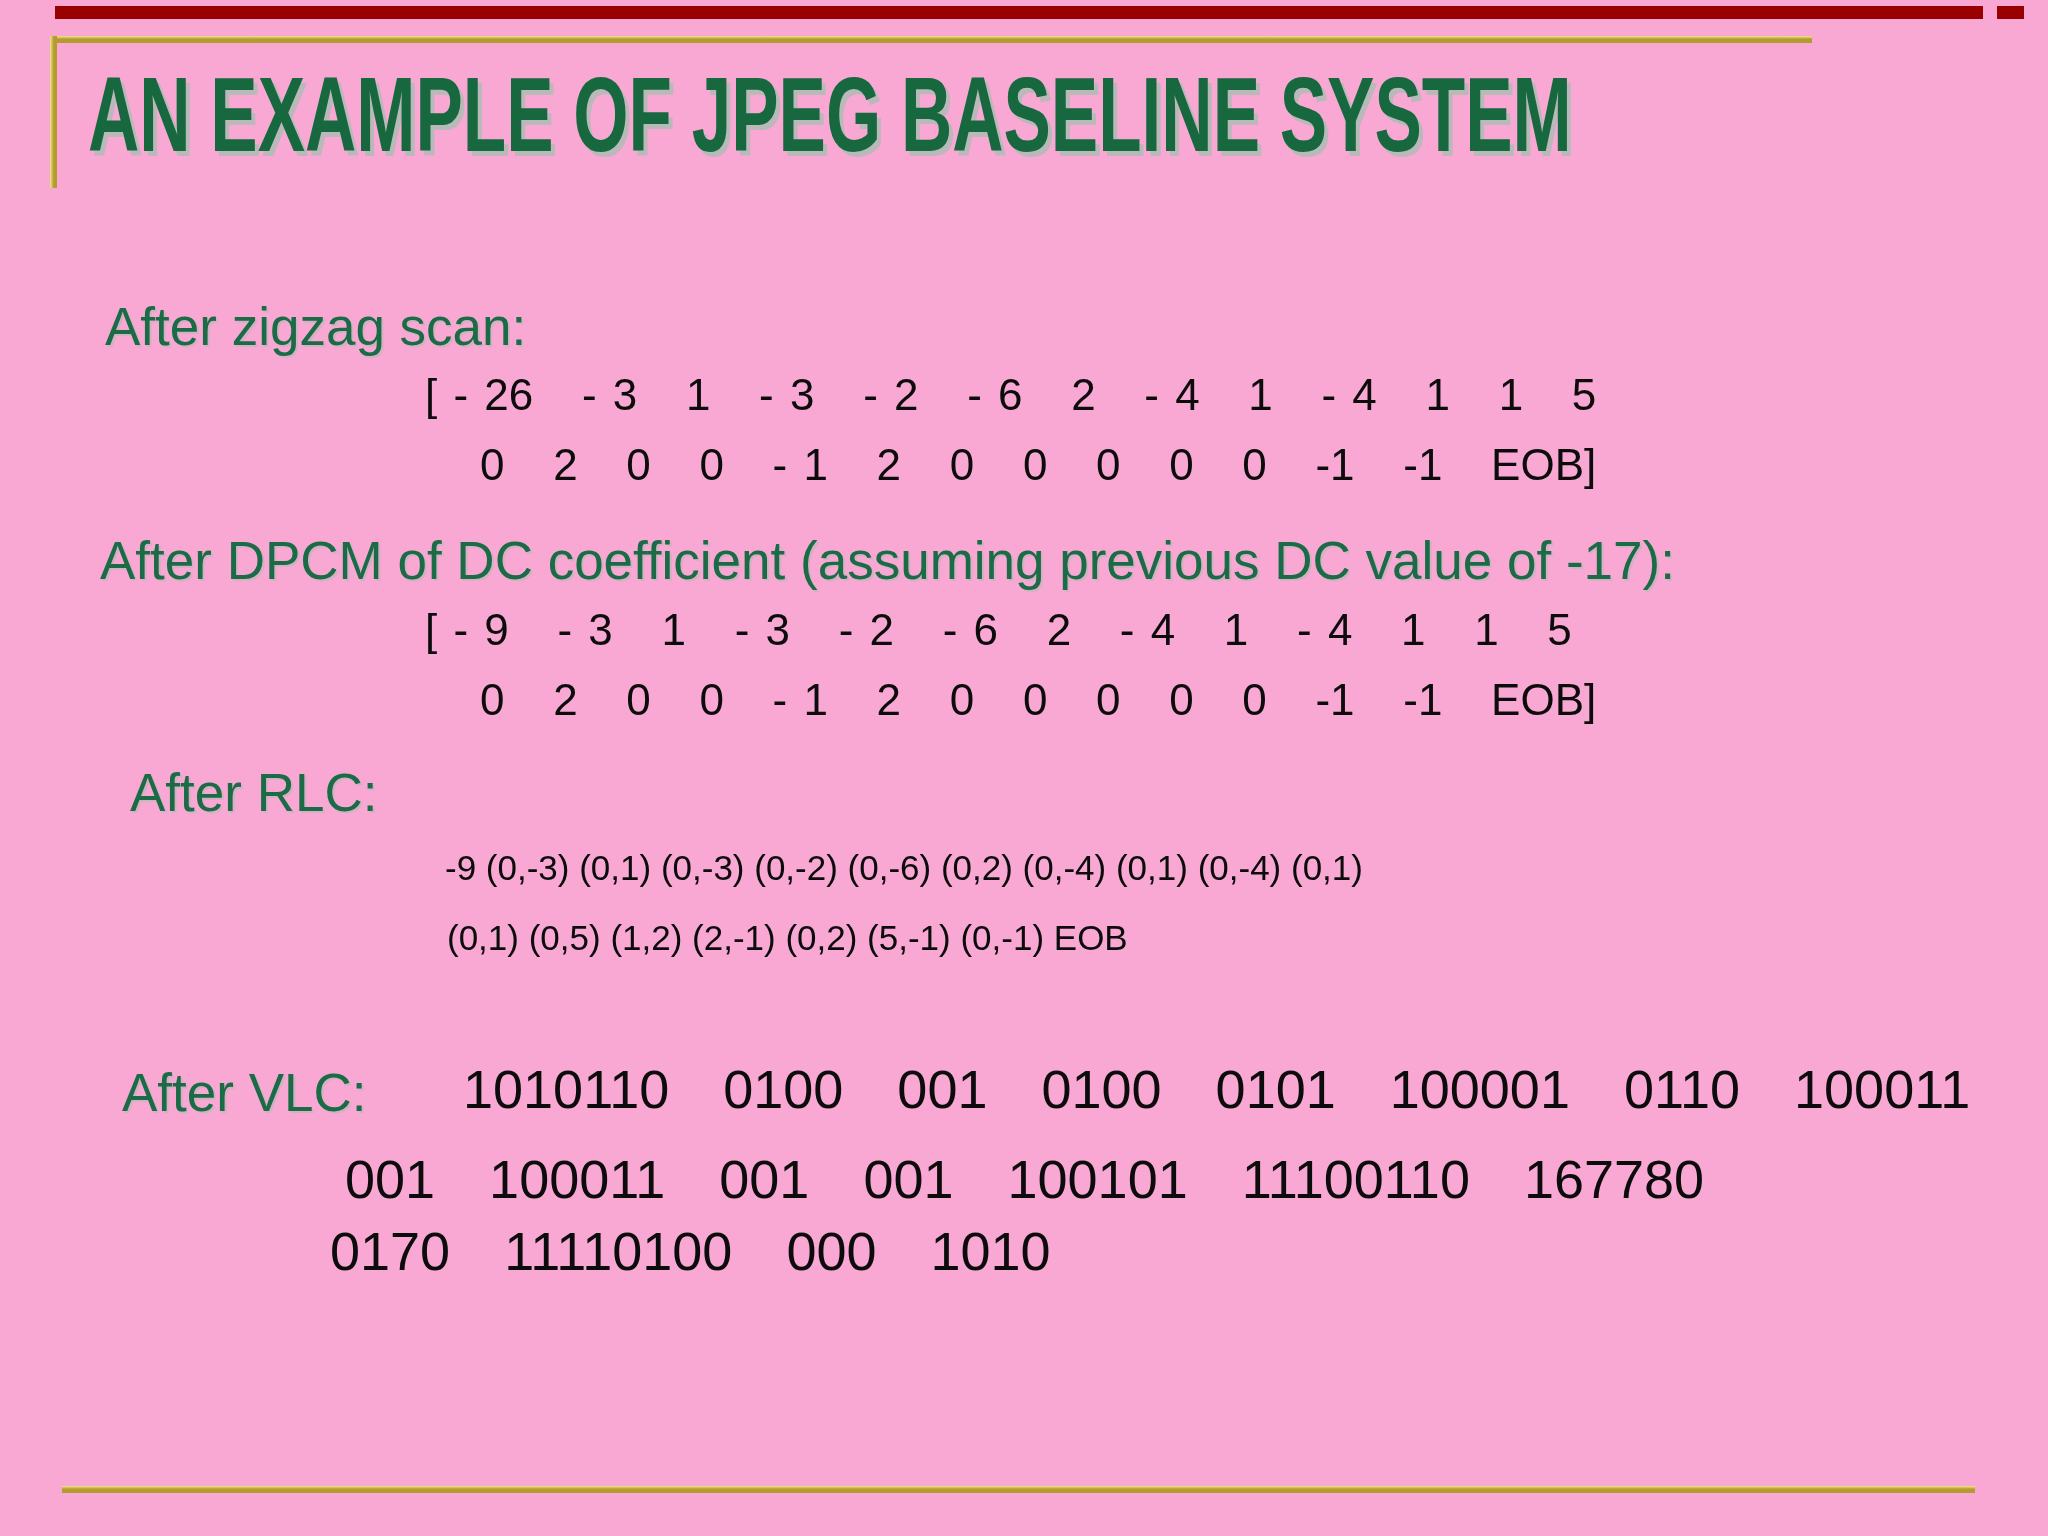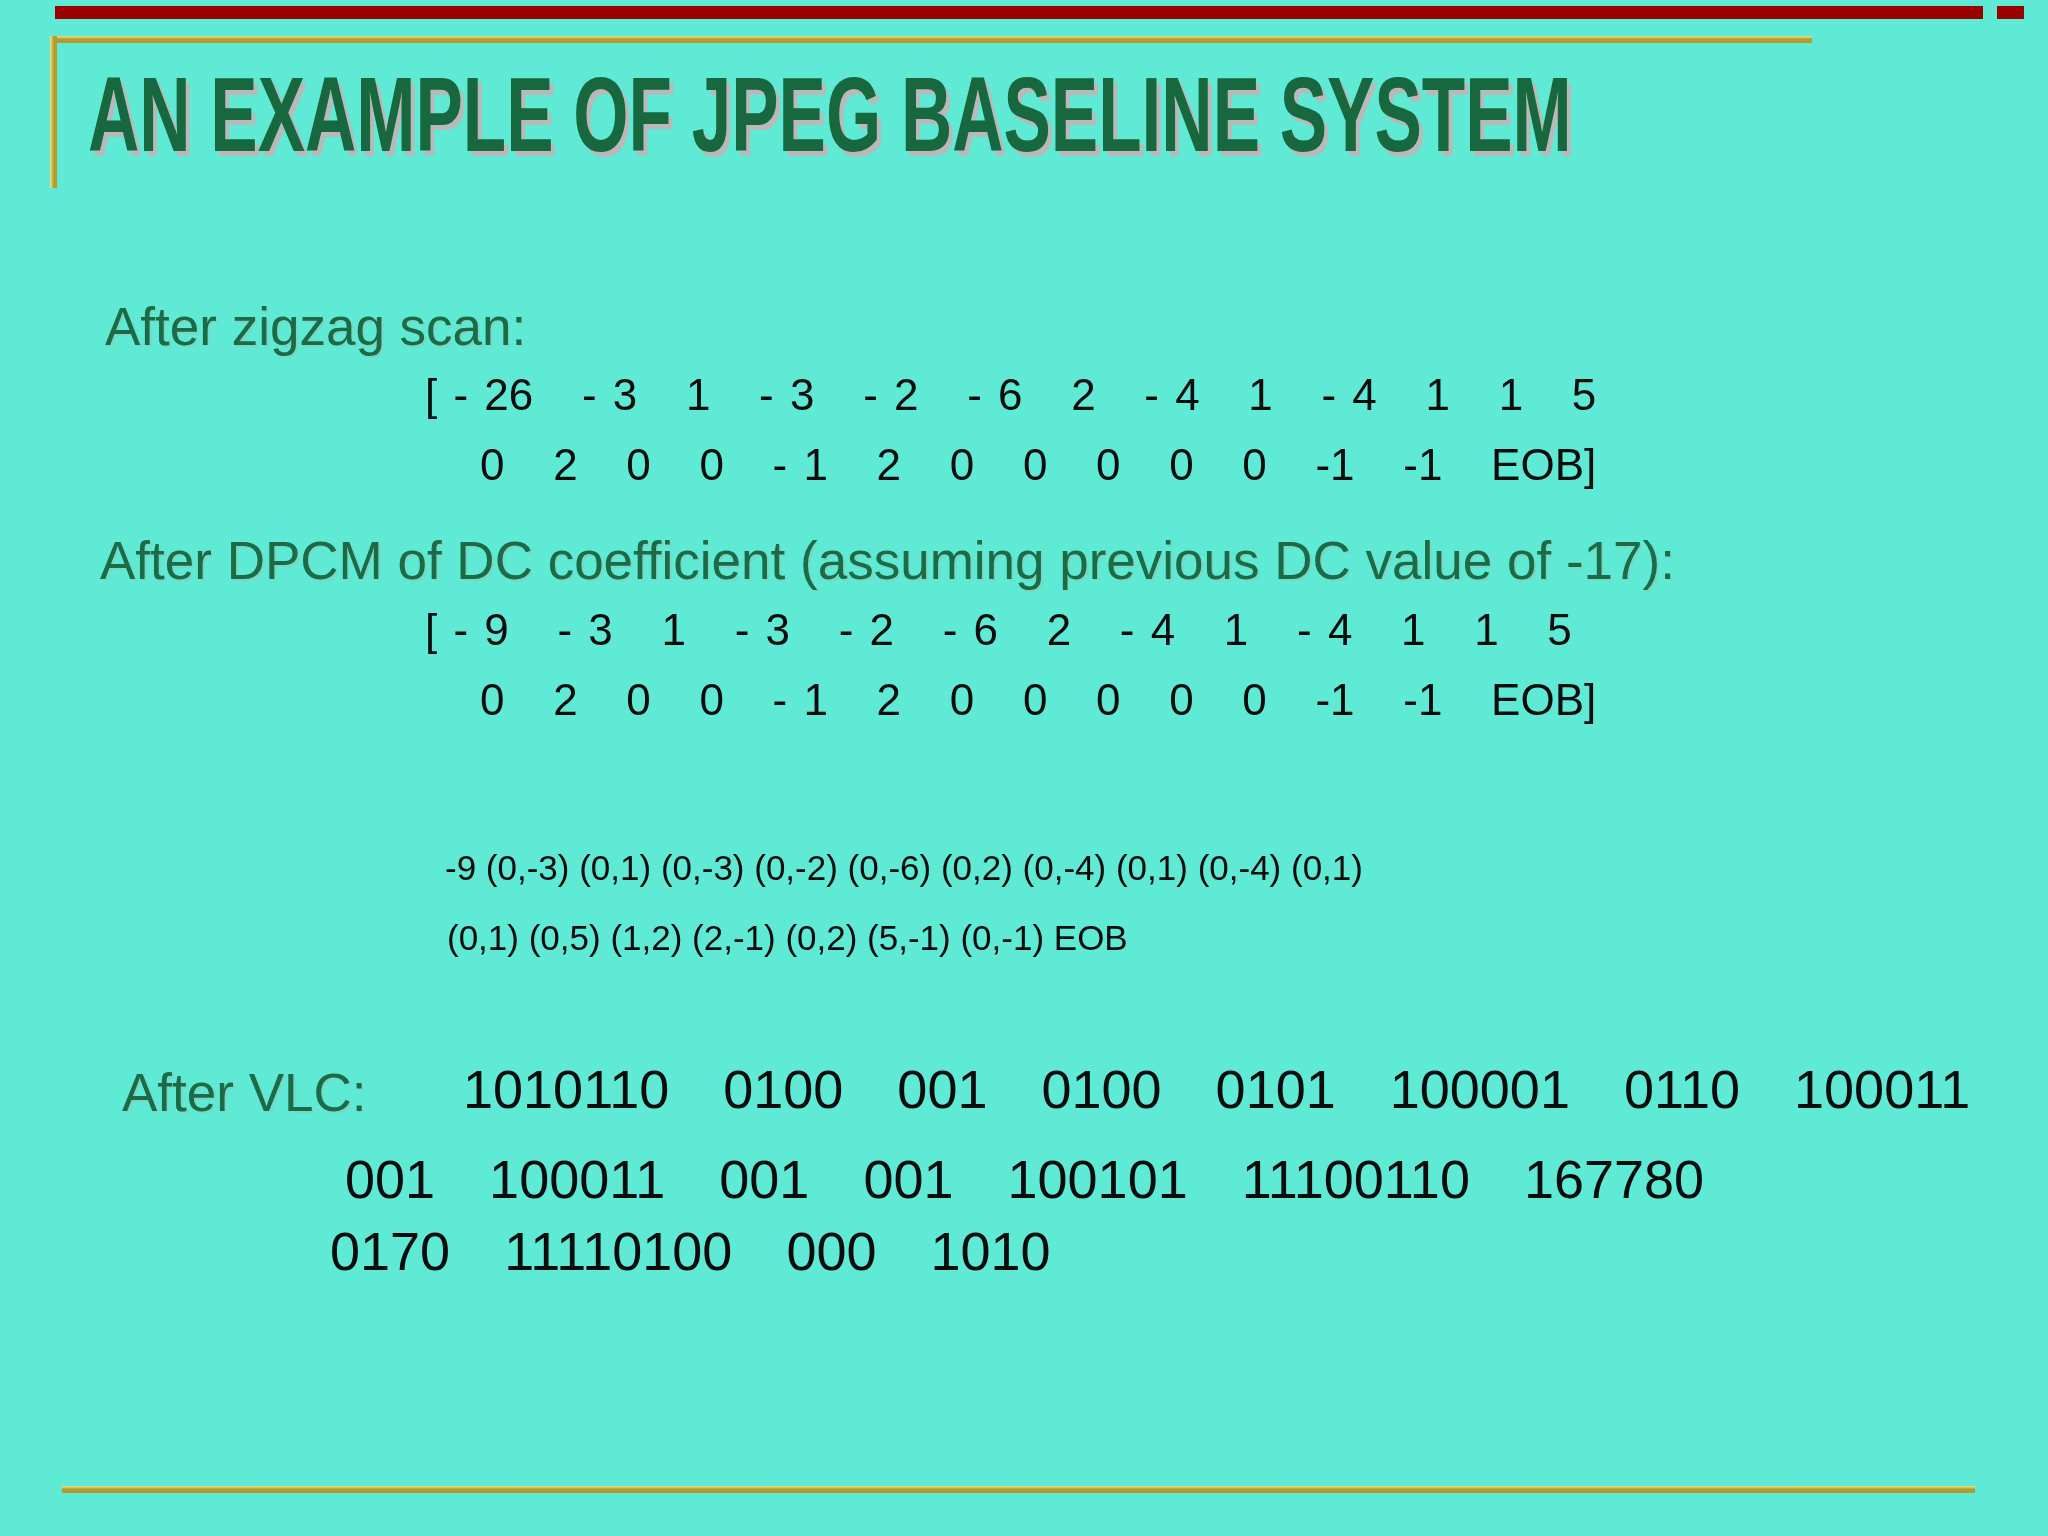--- a/index.html
+++ b/index.html
@@ -1,20 +1,20 @@
 <!DOCTYPE html>
 <html style="--heading-green: #17683f; --label-green: #1b6b46; --body-black: #0c0c0c; --gold: #b49b2f; --gold-light: #f0e68c; --red-accent: #990000;"><head>
 <meta charset="utf-8">
 <style>
   html, body { margin: 0; padding: 0; background: #ffffff; }
   .slide {
     position: relative;
     width: 2048px;
     height: 1536px;
-    background: #5eead4;
+    background: #f9a8d4;
     overflow: hidden;
     font-family: "Liberation Sans", sans-serif;
   }
   .accent-bar {
     position: absolute;
     background: var(--red-accent, #990000);
   }
   .gold-h {
     position: absolute;
     height: 7px;
@@ -82,20 +82,21 @@
   <div class="title">AN EXAMPLE OF JPEG BASELINE SYSTEM</div>
 
   <div class="label" style="left:105px; top:296px;">After zigzag scan:</div>
   <div class="nums" style="left:425px; top:370px;">[ - 26   - 3   1   - 3   - 2   - 6   2   - 4   1   - 4   1   1   5</div>
   <div class="nums" style="left:480px; top:440px;">0   2   0   0   - 1   2   0   0   0   0   0   -1   -1   EOB]</div>
 
   <div class="label" style="left:100px; top:530px;">After DPCM of DC coefficient (assuming previous DC value of -17):</div>
   <div class="nums" style="left:425px; top:605px;">[ - 9   - 3   1   - 3   - 2   - 6   2   - 4   1   - 4   1   1   5</div>
   <div class="nums" style="left:480px; top:675px;">0   2   0   0   - 1   2   0   0   0   0   0   -1   -1   EOB]</div>
 
+  <div class="label" style="left:130px; top:762px;">After RLC:</div>
   <div class="rlc" style="left:445px; top:848px;">-9 (0,-3) (0,1) (0,-3) (0,-2) (0,-6) (0,2) (0,-4) (0,1) (0,-4) (0,1)</div>
   <div class="rlc" style="left:447px; top:918px;">(0,1) (0,5) (1,2) (2,-1) (0,2) (5,-1) (0,-1) EOB</div>
 
   <div class="label" style="left:122px; top:1062px;">After VLC:</div>
   <div class="vlc" style="left:430px; top:1058px;margin-left:33px;">1010110  0100  001  0100  0101  100001  0110  100011</div>
   <div class="vlc" style="left:345px; top:1148px;">001  100011  001  001  100101  11100110  167780</div>
   <div class="vlc" style="left:330px; top:1220px;">0170  11110100  000  1010</div>
 
   <div class="gold-h" style="left:62px; top:1486px; width:1913px;"></div>
 

